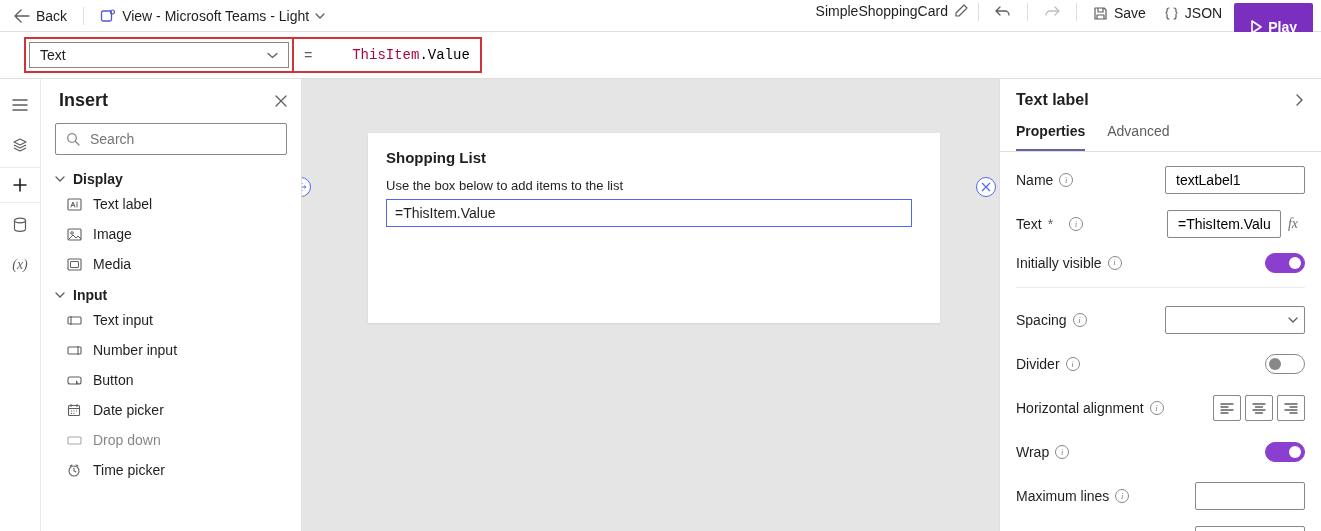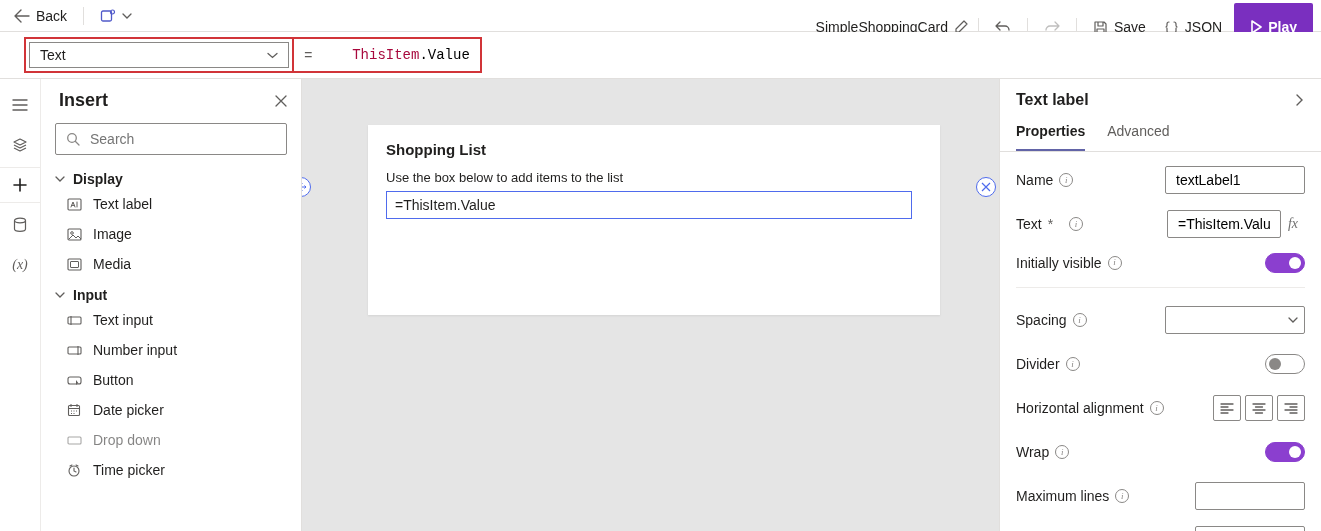--- a/index.html
+++ b/index.html
@@ -43,21 +43,21 @@
   .tb-btn {
     display: flex;
     align-items: center;
     gap: 6px;
     padding: 2px 6px;
     cursor: pointer;
     color: var(--text-dark);
   }
   .tb-btn.muted { color: var(--text-muted); }
   .tb-sep { width: 1px; height: 18px; background: var(--border-light); margin: 0 4px; }
-  .tb-right { margin-left: auto; display: flex; align-items: center; gap: 6px; margin-top: 23px; }
+  .tb-right { margin-left: auto; display: flex; align-items: flex-start; gap: 6px; margin-top: 23px; }
   .pill-edit {
     display: inline-flex;
     align-items: center;
     gap: 6px;
   }
   .play-btn {
     background: var(--purple-dark);
     color: #fff;
     font-weight: 600;
     padding: 16px 16px;
@@ -186,21 +186,21 @@
 
   
   .canvas {
     flex: 1;
     background: var(--bg-canvas);
     position: relative;
     overflow: hidden;
   }
   .card {
     position: absolute;
-    left: 66px; top: 46px;
+    left: 66px; top: 54px;
     width: 572px; height: 190px;
     background: #fff;
     box-shadow: 0 1px 2px rgba(0,0,0,.08);
     padding: 16px 12px 18px 18px;
   }
   .card-title { font-weight: 600; font-size: 15px; }
   .card-sub { color: var(--text-dark); font-size: 13px; margin-top: 12px; }
   .move-handle {
     position: absolute; left: -11px; top: 98px;
     width: 20px; height: 20px; border: 1.2px solid #4f6bed; border-radius: 50%;
@@ -304,20 +304,21 @@
         <path d="M7 1L1 7l6 6M1 7h14" stroke="#605e5c" stroke-width="1.4" fill="none" stroke-linecap="round" stroke-linejoin="round"></path>
       </svg>
     <span>Back</span>
   </div>
   <div class="tb-sep"></div>
   <div class="tb-btn">
     <svg width="16" height="16" viewBox="0 0 16 16">
         <rect x="1.5" y="3" width="10" height="10" rx="1.5" fill="none" stroke="#5059c9" stroke-width="1.3"></rect>
         <circle cx="12.5" cy="4" r="2" fill="none" stroke="#5059c9" stroke-width="1.2"></circle>
       </svg>
+    <span>View - Microsoft Teams - Light</span>
     <svg width="10" height="10" viewBox="0 0 10 10">
         <path d="M1 3l4 4 4-4" stroke="#605e5c" stroke-width="1.3" fill="none" stroke-linecap="round"></path>
       </svg>
   </div>
 
   <div class="tb-right">
     <div class="pill-edit">
       <span>SimpleShoppingCard</span>
       <svg width="14" height="14" viewBox="0 0 14 14">
           <path d="M10 1l3 3-8 8H2v-3z" fill="none" stroke="#605e5c" stroke-width="1.2" stroke-linejoin="round"></path>

